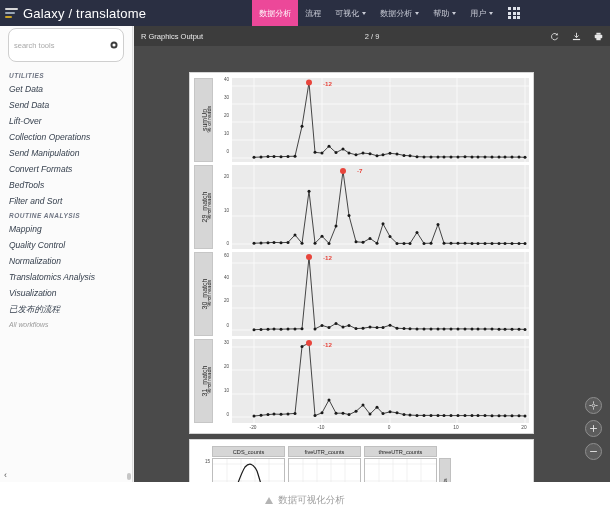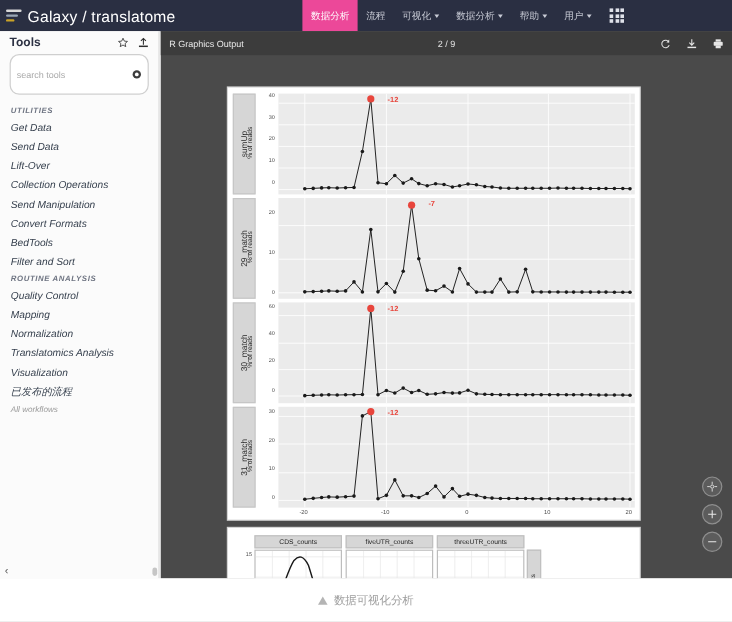--- a/index.html
+++ b/index.html
@@ -233,32 +233,20 @@
           <span></span>
           <span></span>
         <span></span>
           <span></span>
           <span></span>
       </div>
     </div>
   </div>
 
   <div class="toolpanel">
-    <div class="tp-head">
-      <div class="tp-title">Tools</div>
-      <div class="tp-head-icons">
-        <svg class="ico-star" viewBox="0 0 16 16">
-          <path d="M8 1.5l2 4.3 4.6.5-3.5 3.1 1 4.6L8 11.6 3.9 14l1-4.6L1.4 6.3 6 5.8z" fill="none" stroke="#3a3a3a" stroke-width="1.3"></path>
-        </svg>
-        <svg class="ico-upload" viewBox="0 0 16 16">
-          <path d="M8 11V2M4.3 5.6L8 1.8l3.7 3.8" fill="none" stroke="#2f2f2f" stroke-width="1.6"></path>
-          <rect x="1.4" y="12.4" width="13.2" height="2.2" fill="#2f2f2f"></rect>
-        </svg>
-      </div>
-    </div>
 
     <div class="searchbox">
       <input type="text" placeholder="search tools" style="">
       <svg class="ico-search" viewBox="0 0 16 16">
         <circle cx="8" cy="8" r="7" fill="#3c3c3c"></circle>
         <circle cx="8" cy="8" r="3.1" fill="#ffffff"></circle>
       </svg>
     </div>
 
     <div class="tool-list">
@@ -266,22 +254,22 @@
       <div class="tl-item">Get Data</div>
       <div class="tl-item">Send Data</div>
       <div class="tl-item">Lift-Over</div>
       <div class="tl-item">Collection Operations</div>
       <div class="tl-item">Send Manipulation</div>
       <div class="tl-item">Convert Formats</div>
       <div class="tl-item">BedTools</div>
       <div class="tl-item">Filter and Sort</div>
 
       <div class="tl-section">ROUTINE ANALYSIS</div>
+      <div class="tl-item">Mapping</div>
       <div class="tl-item">Quality Control</div>
-      <div class="tl-item">Mapping</div>
       <div class="tl-item">Normalization</div>
       <div class="tl-item">Translatomics Analysis</div>
       <div class="tl-item">Visualization</div>
       <div class="tl-item">已发布的流程</div>
       <div class="tl-sub">All workflows</div>
     </div>
 
     <div class="tp-collapse">‹</div>
     <div class="tp-scroll"></div>
   </div>

